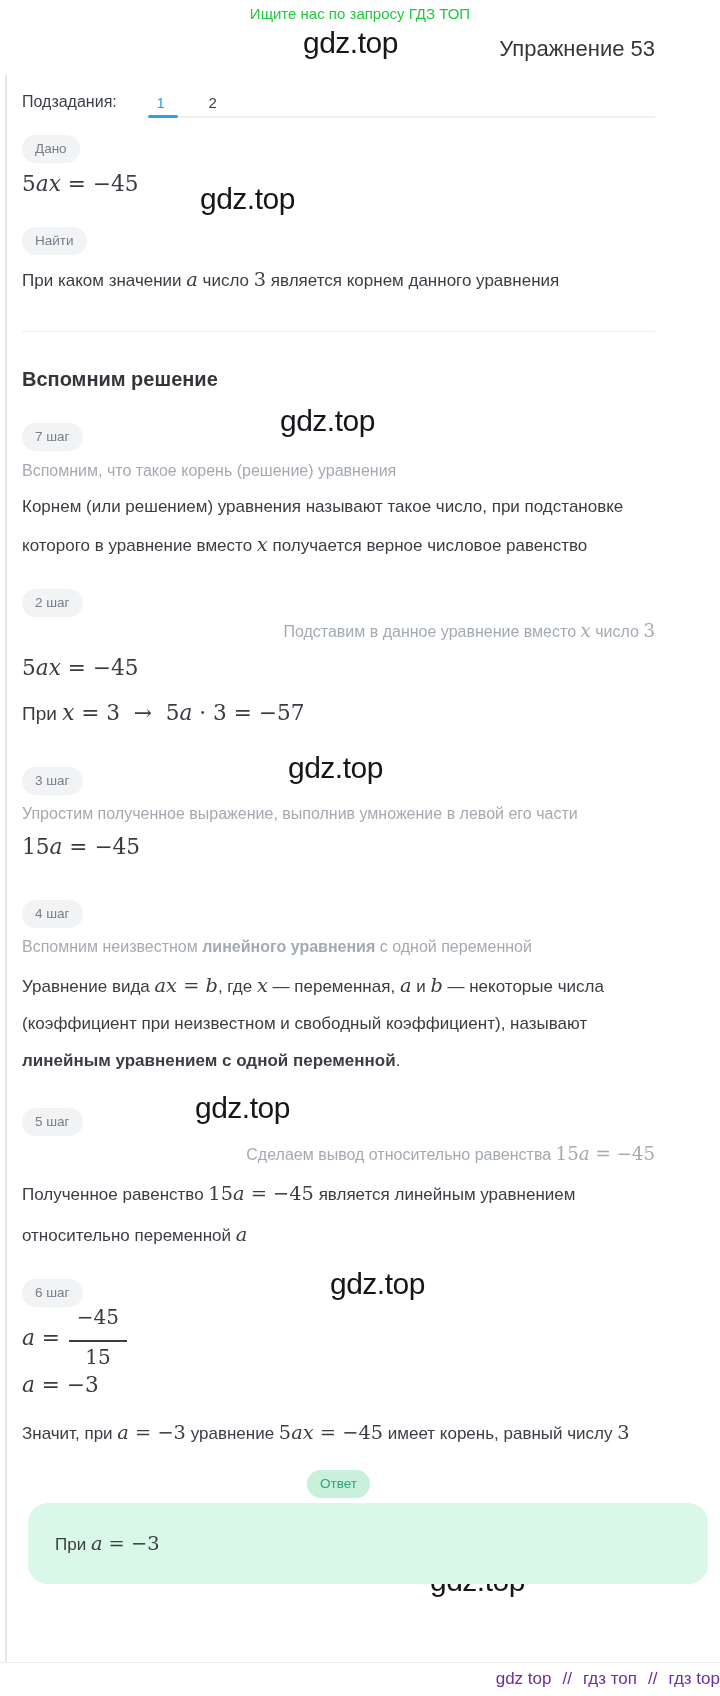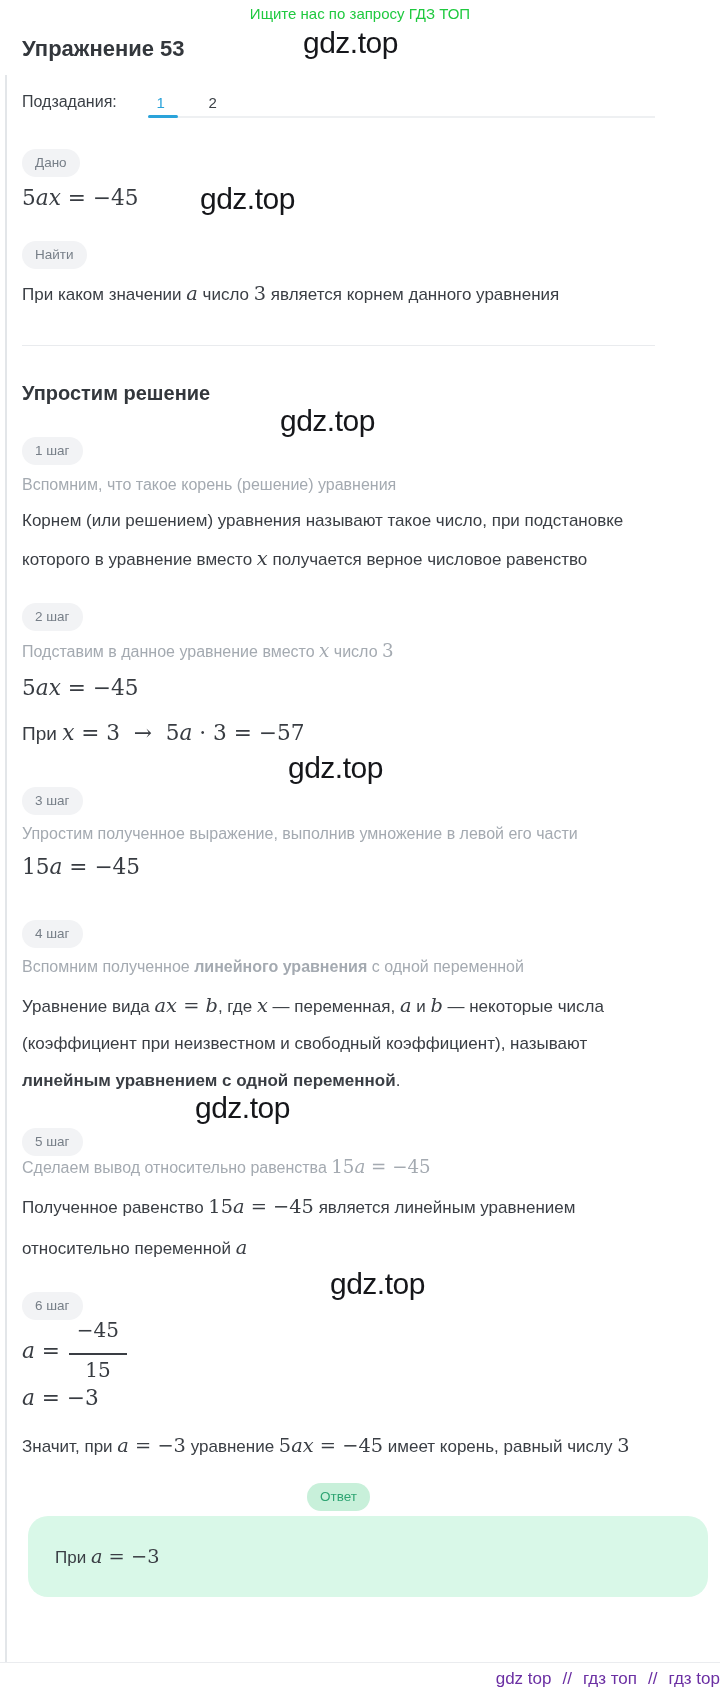--- a/index.html
+++ b/index.html
@@ -6,21 +6,21 @@
   body{background:#ffffff;font-family:"Liberation Sans","DejaVu Sans",sans-serif;}
   .page{position:relative;width:720px;height:1696px;background:#fff;overflow:hidden;}
 
   .promo{padding-top:5px;text-align:center;font-size:15px;font-weight:500;color:#1fc93f;}
 
   .left-rail{position:absolute;left:5px;top:75px;width:2px;height:1587px;background:#e3e6e9;}
   .card-bottom{position:absolute;left:0;top:1662px;width:100%;height:1px;background:#eaecef;}
 
   .content{position:relative;padding:0 65px 0 22px;}
 
-  .page-title{margin-top:14px;font-size:22px;line-height:26px;font-weight:700;color:#33373c;}
+  .page-title{margin-top:14px;font-size:22px;line-height:26px;font-weight:400;color:#33373c;text-align:right;}
 
   .tabs-row{display:flex;align-items:center;margin-top:28px;height:24px;font-size:16px;color:#3a3f45;}
   .tabs-label{margin-right:24px;}
   .tab{width:40px;text-align:center;font-size:15px;cursor:pointer;color:#3a3f45;}
   .tab+.tab{margin-left:12px;}
   .tab-active{color:#2aa3da;}
   .tabs-line{position:relative;margin:1px 0 0 126px;width:507px;height:3px;}
   .tabs-line::after{content:"";position:absolute;left:0;top:1px;width:100%;height:2px;background:#eef0f2;}
   .tabs-line-active{position:absolute;left:0;top:0;width:30px;height:3px;background:#2aa3da;border-radius:2px;z-index:1;}
 
@@ -36,31 +36,31 @@
   .seg-it{font-family:"DejaVu Serif","Liberation Serif",serif;font-style:italic;font-size:1.14em;}
   .seg-b{font-weight:700;}
 
   .section-divider{margin-top:37px;height:1px;background:#e9ebee;}
   .solution-heading{margin-top:35px;font-size:20px;line-height:25px;font-weight:700;color:#33373c;}
 
   .mt-badge-1{margin-top:31px;}
   .s1-desc{margin-top:9px;line-height:22px;}
   .s1-text{margin-top:6px;line-height:38px;max-width:620px;}
   .mt-badge-2{margin-top:24px;}
-  .s2-desc{margin-top:9px;line-height:22px;}
+  .s2-desc{margin-top:3px;line-height:22px;text-align:right;}
   .s2-eq1{margin-top:11px;}
   .s2-eq2{margin-top:16px;}
   .mt-badge-3{margin-top:39px;}
   .s3-desc{margin-top:8px;line-height:22px;}
   .s3-eq{margin-top:8px;}
   .mt-badge-4{margin-top:38px;}
   .s4-desc{margin-top:8px;line-height:22px;}
   .s4-text{margin-top:9px;line-height:37px;max-width:600px;}
   .mt-badge-5{margin-top:29px;}
-  .s5-desc{line-height:22px;}
+  .s5-desc{margin-top:7px;line-height:22px;text-align:right;}
   .s5-text{margin-top:8px;line-height:40px;max-width:590px;}
   .mt-badge-6{margin-top:23px;}
   .s6-desc{margin-top:8px;line-height:23px;max-width:620px;}
 
   .frac-row{display:flex;align-items:center;margin-top:2px;height:56px;font-size:19px;color:#383c42;}
   .frac-row span{white-space:pre;}
   .frac{display:inline-flex;flex-direction:column;align-items:center;margin-left:2px;font-family:"DejaVu Serif","Liberation Serif",serif;font-size:20px;color:#383c42;}
   .frac-num{padding:0 8px 11px;border-bottom:2px solid #3a3e44;}
   .frac-den{padding-top:3px;}
   .s6-eq{margin-top:6px;}
@@ -99,49 +99,49 @@
 
     <div class="tabs-row">
       <span class="tabs-label">Подзадания:</span>
       <span class="tab tab-active">1</span>
       <span class="tab">2</span>
     </div>
     <div class="tabs-line">
       <span class="tabs-line-active"></span>
     </div>
 
-    <div class="mt-badge-1" style="margin-top:31px;">
+    <div class="mt-badge-1" style="margin-top:17px;">
       <span class="badge">Дано</span>
     </div>
     <div class="eq" style="margin-top:7px;"><span class="seg-rm">5</span><span class="seg-it">ax</span><span class="seg-rm"> = −45</span></div>
 
     <div style="margin-top:28px;">
       <span class="badge">Найти</span>
     </div>
     <div class="para" style="margin-top:12px;line-height:26px;"><span class="seg-sans">При каком значении </span><span class="seg-it">a</span><span class="seg-sans"> число </span><span class="seg-rm">3</span><span class="seg-sans"> является корнем данного уравнения</span></div>
 
     <div class="section-divider"></div>
 
-    <div class="solution-heading">Упростим решение</div>
+    <div class="solution-heading">Вспомним решение</div>
 
-    <div class="mt-badge-1"><span class="badge">1 шаг</span></div>
+    <div class="mt-badge-1"><span class="badge">7 шаг</span></div>
     <div class="desc s1-desc"><span class="seg-sans">Вспомним, что такое корень (решение) уравнения</span></div>
     <div class="para s1-text"><span class="seg-sans">Корнем (или решением) уравнения называют такое число, при подстановке которого в уравнение вместо </span><span class="seg-it">x</span><span class="seg-sans"> получается верное числовое равенство</span></div>
 
     <div class="mt-badge-2"><span class="badge">2 шаг</span></div>
     <div class="desc s2-desc"><span class="seg-sans">Подставим в данное уравнение вместо </span><span class="seg-it">x</span><span class="seg-sans"> число </span><span class="seg-rm">3</span></div>
     <div class="eq s2-eq1"><span class="seg-rm">5</span><span class="seg-it">ax</span><span class="seg-rm"> = −45</span></div>
     <div class="eq s2-eq2"><span class="seg-sans">При </span><span class="seg-it">x</span><span class="seg-rm"> = 3  →  5</span><span class="seg-it">a</span><span class="seg-rm"> · 3 = −57</span></div>
 
     <div class="mt-badge-3"><span class="badge">3 шаг</span></div>
     <div class="desc s3-desc"><span class="seg-sans">Упростим полученное выражение, выполнив умножение в левой его части</span></div>
     <div class="eq s3-eq"><span class="seg-rm">15</span><span class="seg-it">a</span><span class="seg-rm"> = −45</span></div>
 
     <div class="mt-badge-4"><span class="badge">4 шаг</span></div>
-    <div class="desc s4-desc"><span class="seg-sans">Вспомним полученное </span><span class="seg-b">линейного уравнения</span><span class="seg-sans"> с одной переменной</span></div>
+    <div class="desc s4-desc"><span class="seg-sans">Вспомним неизвестном </span><span class="seg-b">линейного уравнения</span><span class="seg-sans"> с одной переменной</span></div>
     <div class="para s4-text"><span class="seg-sans">Уравнение вида </span><span class="seg-it">ax</span><span class="seg-rm"> = </span><span class="seg-it">b</span><span class="seg-sans">, где </span><span class="seg-it">x</span><span class="seg-sans"> — переменная, </span><span class="seg-it">a</span><span class="seg-sans"> и </span><span class="seg-it">b</span><span class="seg-sans"> — некоторые числа (коэффициент при неизвестном и свободный коэффициент), называют </span><span class="seg-b">линейным уравнением с одной переменной</span><span class="seg-sans">.</span></div>
 
     <div class="mt-badge-5"><span class="badge">5 шаг</span></div>
     <div class="desc s5-desc"><span class="seg-sans">Сделаем вывод относительно равенства </span><span class="seg-rm">15</span><span class="seg-it">a</span><span class="seg-rm"> = −45</span></div>
     <div class="para s5-text"><span class="seg-sans">Полученное равенство </span><span class="seg-rm">15</span><span class="seg-it">a</span><span class="seg-rm"> = −45</span><span class="seg-sans"> является линейным уравнением относительно переменной </span><span class="seg-it">a</span></div>
 
     <div class="mt-badge-6"><span class="badge">6 шаг</span></div>
     <div class="frac-row">
       <span><span class="seg-it">a</span><span class="seg-rm"> = </span></span>
       <span class="frac">

